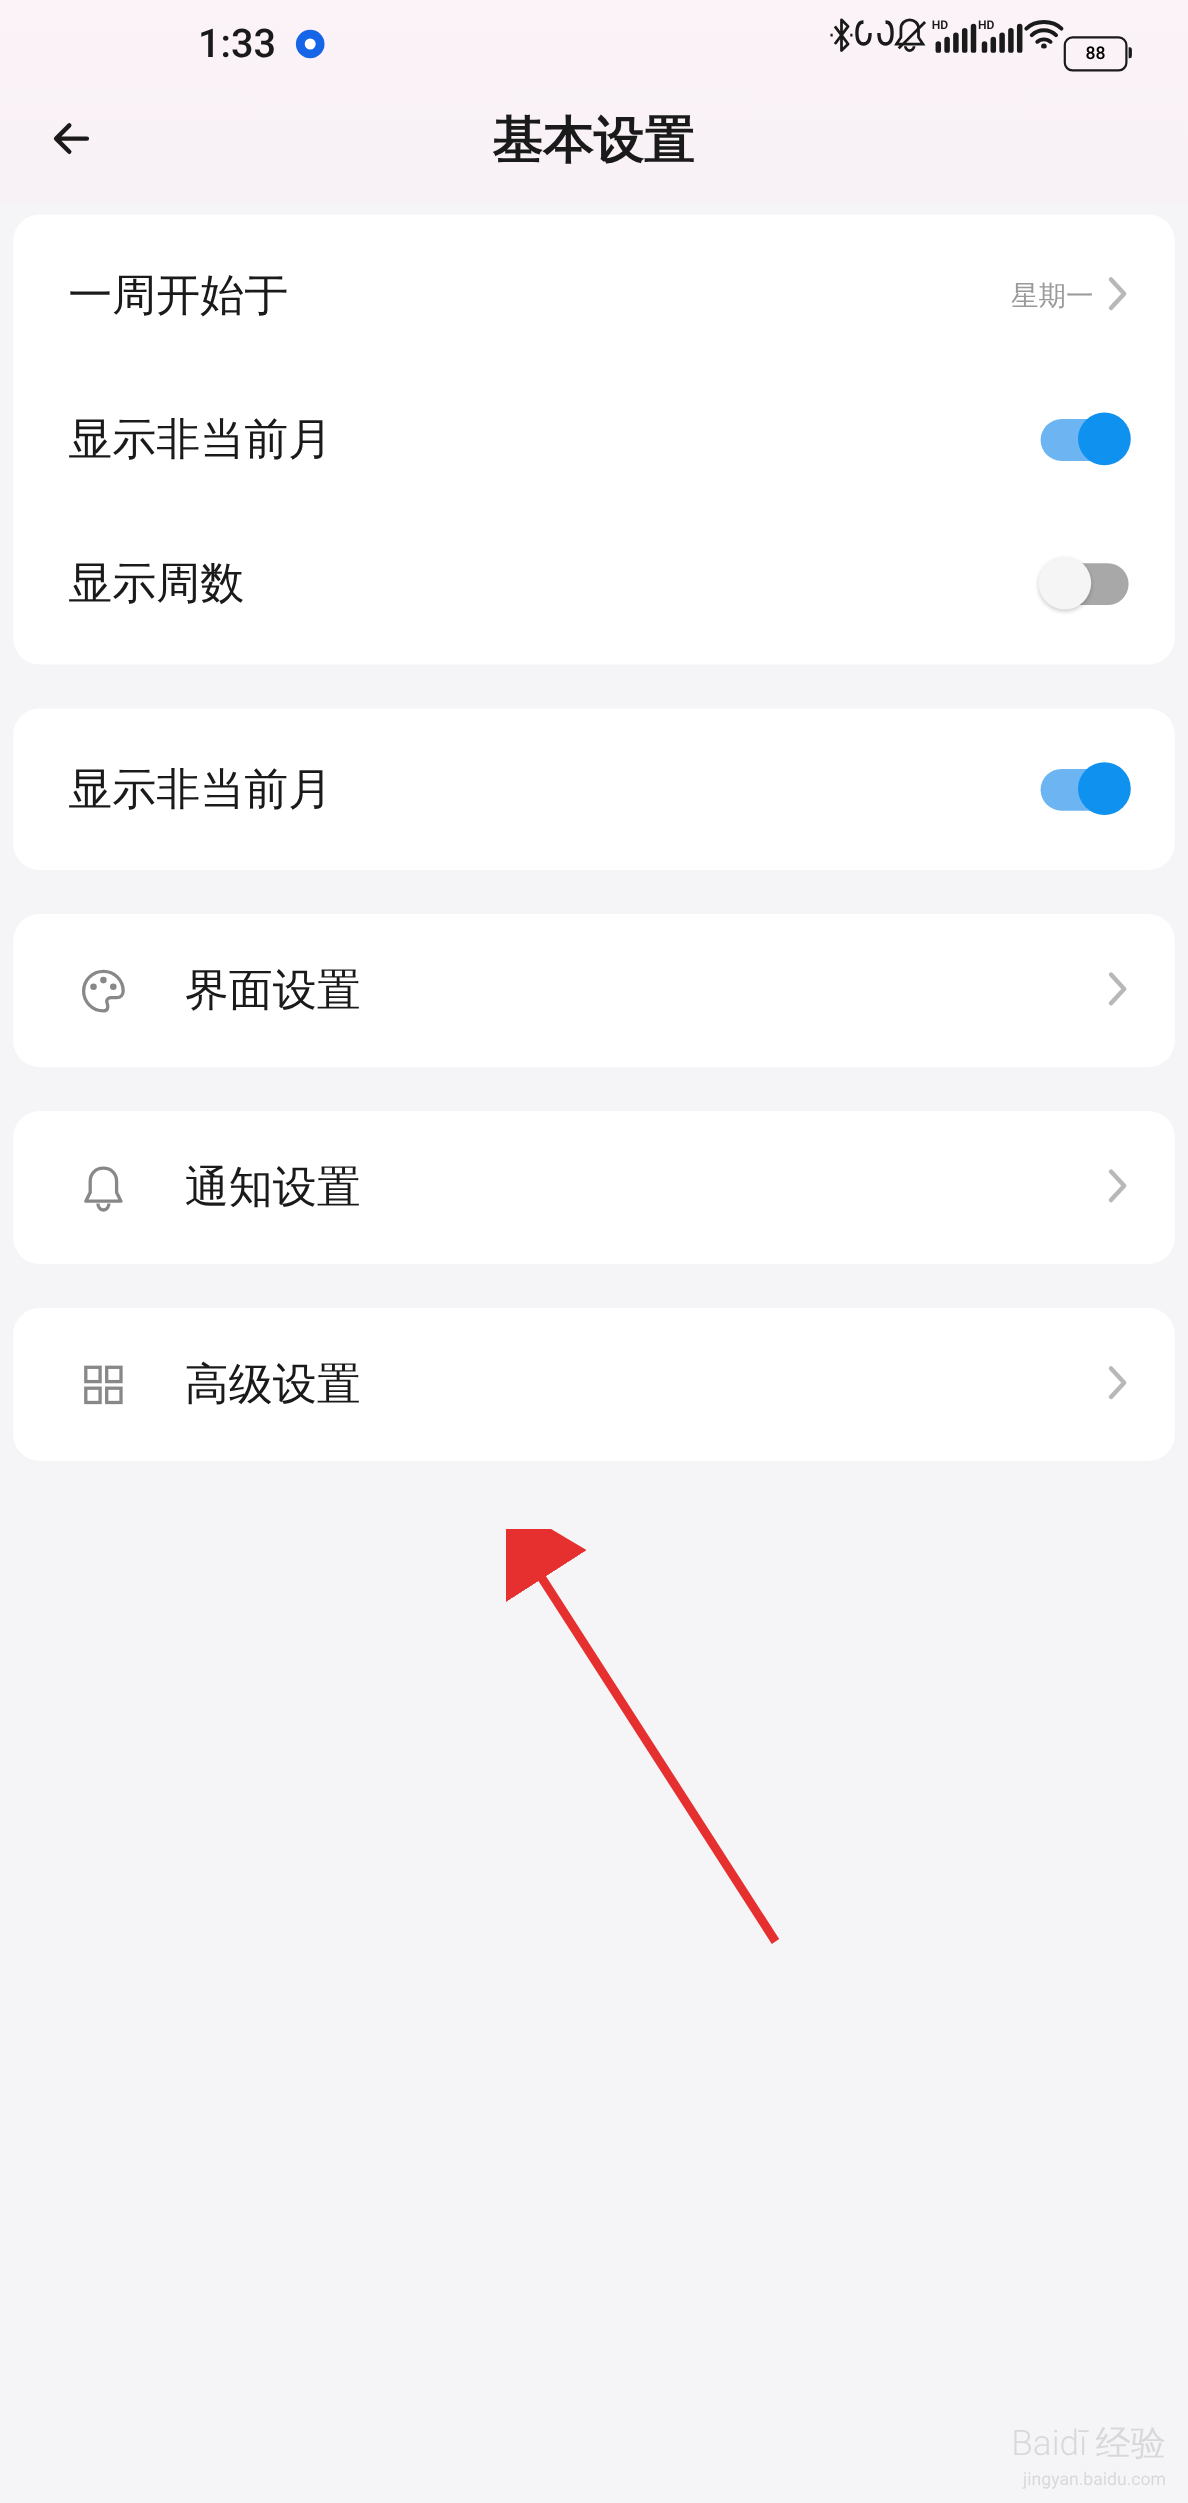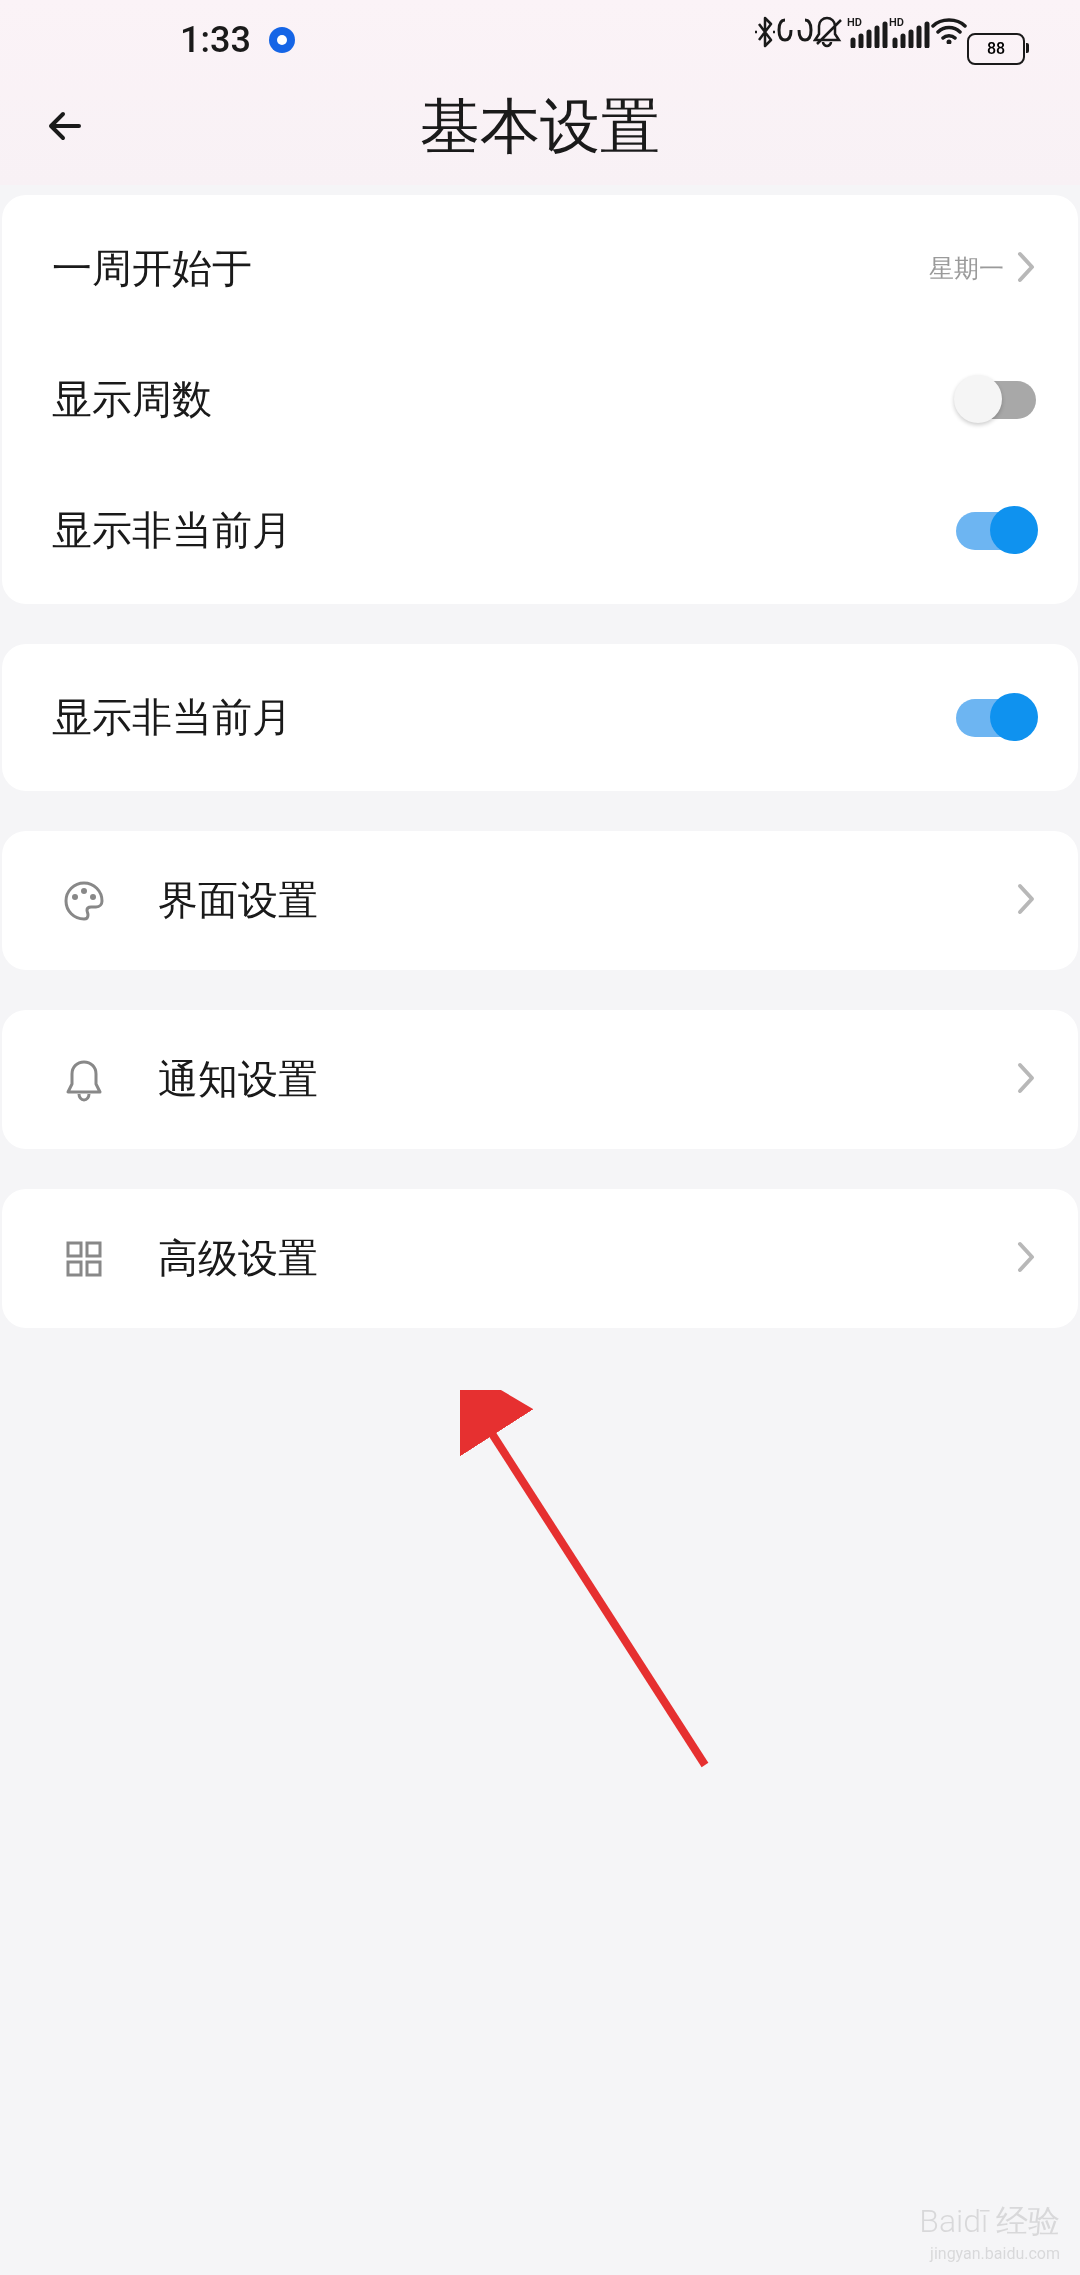--- a/index.html
+++ b/index.html
@@ -105,28 +105,28 @@
     }
     
     .back-btn {
       position: absolute;
       left: 45px;
     }
     
     .header-title {
       width: 100%;
       text-align: center;
-      font-size: 60px;
-      font-weight: 400;
+      font-size: 46px;
+      font-weight: 700;
       color: #1a1a1a;
     }
     
     
     .content {
-      padding: 10px 2px;
+      padding: 10px 12px;
     }
     
     .group {
       background: #fff;
       border-radius: 24px;
       margin-bottom: 40px;
       padding: 8px 0;
     }
     
     .group-single {
@@ -315,27 +315,27 @@
         <span class="row-value">星期一</span>
         <span class="chevron">
           <svg width="20" height="34" viewBox="0 0 20 34">
               <path d="M4 4 L16 17 L4 30" stroke="currentColor" stroke-width="4" fill="none" stroke-linecap="round" stroke-linejoin="round"></path>
             </svg>
         </span>
       </div>
     </div>
 
     <div class="row">
+      <span class="row-label">显示非当前月</span>
+      <div class="toggle on"></div>
+    </div>
+
+    <div class="row">
       <span class="row-label">显示周数</span>
       <div class="toggle off"></div>
-    </div>
-
-    <div class="row">
-      <span class="row-label">显示非当前月</span>
-      <div class="toggle on"></div>
     </div>
   </div>
 
   <div class="group">
     <div class="row">
       <span class="row-label">显示非当前月</span>
       <div class="toggle on"></div>
     </div>
 
   </div>

